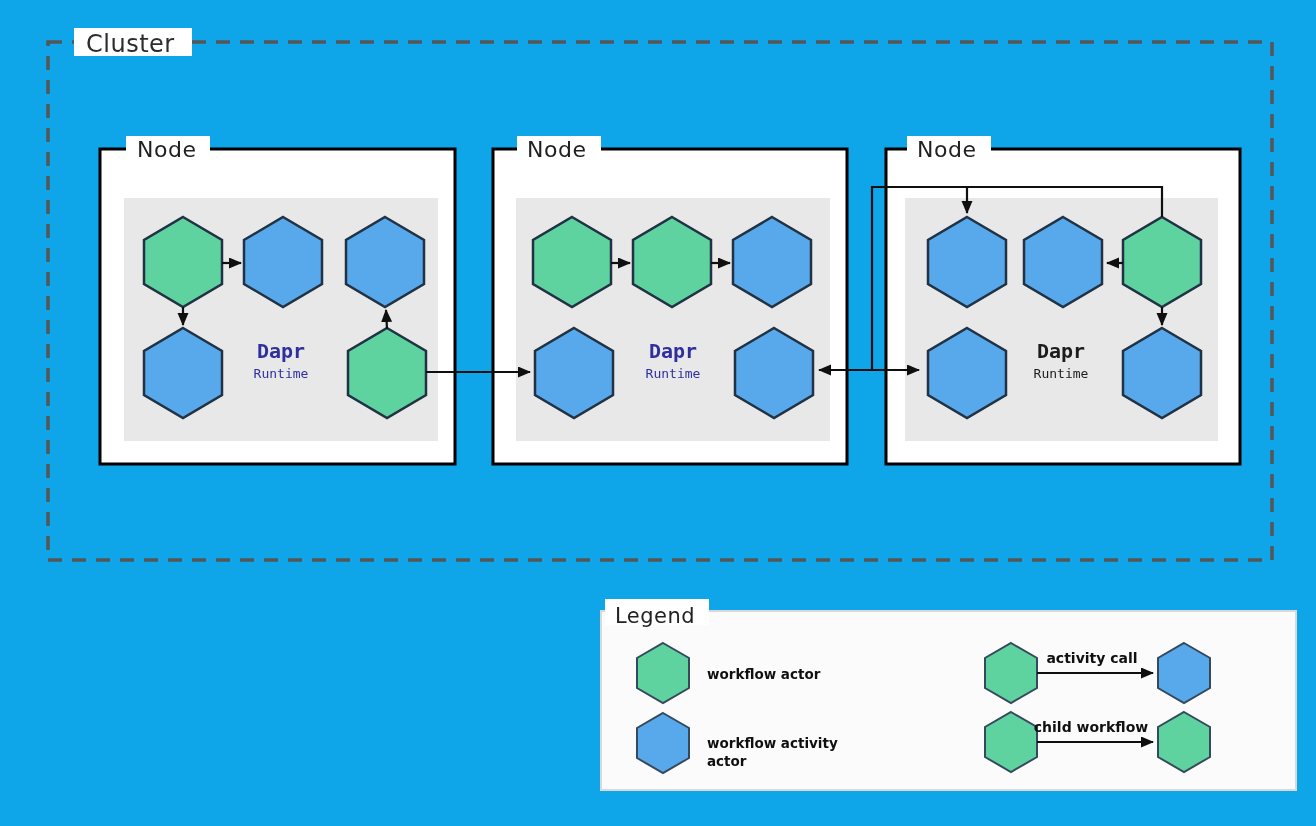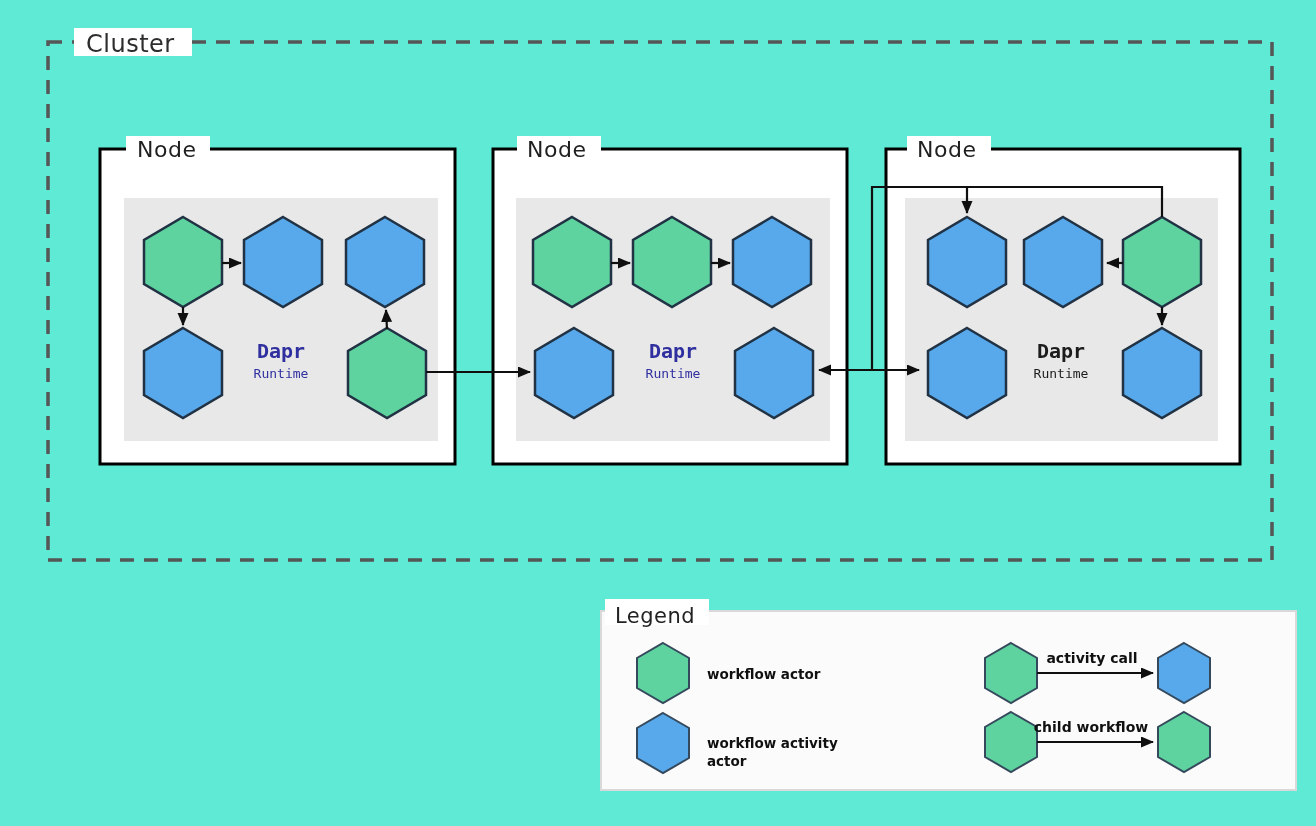--- a/index.html
+++ b/index.html
@@ -1,16 +1,16 @@
 <!DOCTYPE html>
 <html><head>
 <meta charset="utf-8">
 <style>
   html,body{margin:0;padding:0;background:#ffffff;}
-  .stage{width:1316px;height:826px;position:relative;background:#5eead4;overflow:hidden;}
+  .stage{width:1316px;height:826px;position:relative;background:#0ea5e9;overflow:hidden;}
   svg{display:block;}
   text{font-family:"DejaVu Sans","Liberation Sans",sans-serif;}
   .box-label{font-size:22px;font-weight:500;fill:#1f1f1f;letter-spacing:.5px;}
   .cluster-label{font-size:24px;font-weight:500;fill:#2d2d2d;letter-spacing:.5px;}
   .legend-title{font-size:21px;font-weight:500;fill:#222;letter-spacing:.5px;}
   .dapr-title{font-family:"DejaVu Sans Mono","Liberation Mono",monospace;font-size:20px;font-weight:700;text-anchor:middle;}
   .dapr-sub{font-family:"DejaVu Sans Mono","Liberation Mono",monospace;font-size:13px;font-weight:500;text-anchor:middle;}
   .legend-item-lbl{font-size:13.5px;font-weight:700;fill:#101010;}
   .edge-lbl{font-size:14px;font-weight:700;fill:#101010;text-anchor:middle;}
   .nodebox{fill:#ffffff;stroke:#000000;stroke-width:3;}

